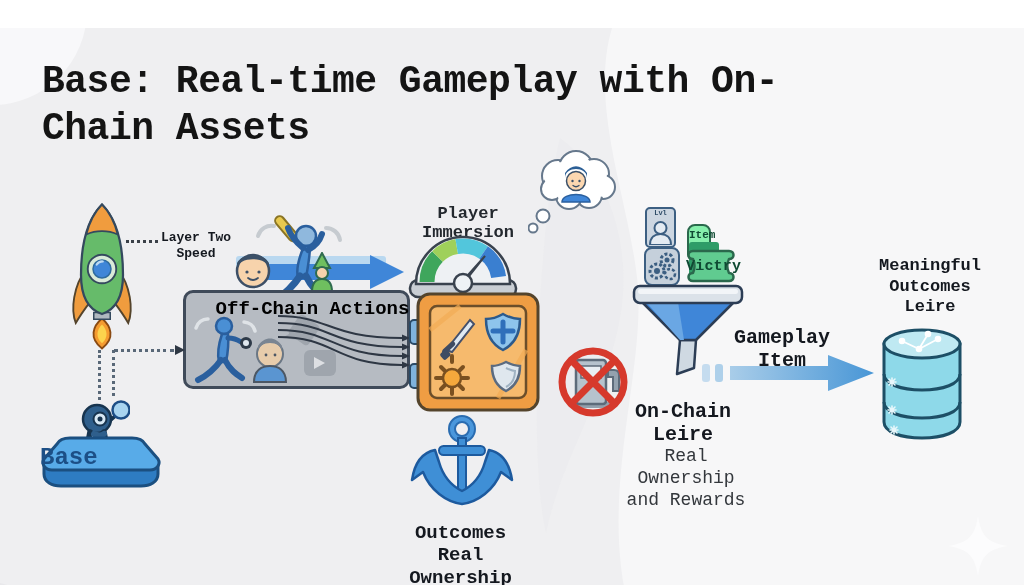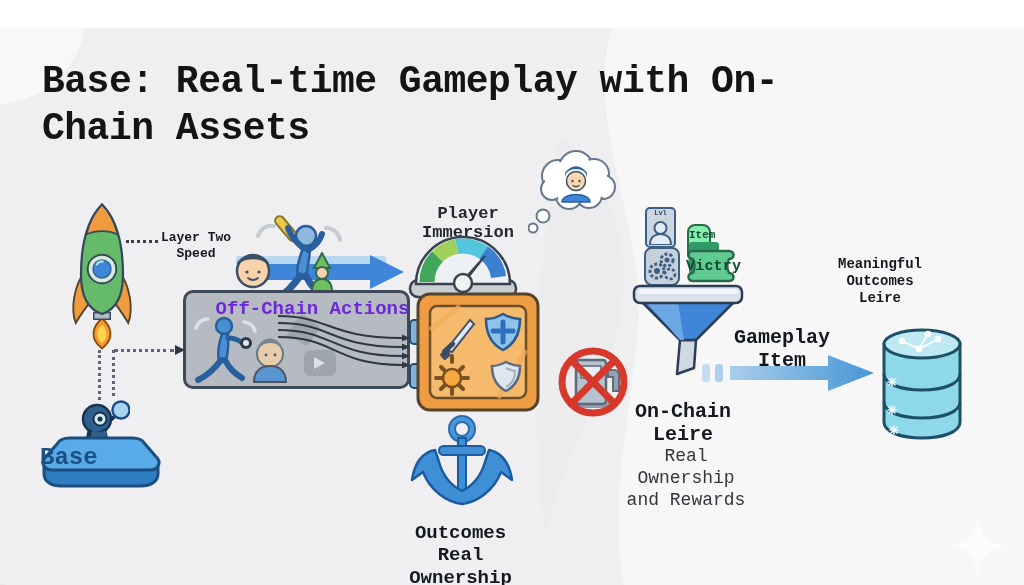--- a/index.html
+++ b/index.html
@@ -19,26 +19,26 @@
   }
   .lbl{color:#14181f;text-align:center;}
   .lbl-bold{font-weight:700;}
   .layer-two{left:150px;top:202px;width:92px;font-size:13px;font-weight:700;line-height:1.2;}
   .player-imm{left:398px;top:176px;width:140px;font-size:17px;font-weight:600;color:#23282e;}
   .offchain-box{
     left:183px;top:262px;width:227px;height:99px;
     background:#b6bbc2;border:3px solid #3f4a59;border-radius:10px;
     box-sizing:border-box;
   }
-  .offchain-label{left:0;top:5px;width:253px;font-size:19px;font-weight:700;color:#6d28d9;text-align:center;}
+  .offchain-label{left:0;top:5px;width:253px;font-size:19px;font-weight:700;color:#000000;text-align:center;}
   .anchoring{left:388px;top:494px;width:145px;font-size:19px;line-height:1.18;}
   .gameplay-fast{left:712px;top:298px;width:140px;font-size:20px;}
   .onchain{left:623px;top:372px;width:120px;font-size:20px;line-height:1.15;}
   .onchain-sub{left:613px;top:418px;width:146px;font-size:18px;font-weight:400;color:#33373c;line-height:1.22;}
-  .meaningful{left:818px;top:228px;width:124px;font-size:14px;line-height:1.22;}
+  .meaningful{left:868px;top:228px;width:124px;font-size:17px;line-height:1.22;}
   .base-text{left:40px;top:416px;width:120px;font-size:24px;font-weight:700;color:#1c4f86;text-align:left;}
   .dotted-v{border-left:3px dotted #596878;width:0;}
   .dotted-h{border-top:3px dotted #596878;height:0;}
   .dotted-dark{border-top:3px dotted #3a4048;height:0;}
   .card{box-sizing:border-box;text-align:center;}
   .card-level{left:645px;top:179px;width:31px;height:41px;background:#ccd6e1;border:2px solid #3c5f82;border-radius:5px;}
   .card-level-txt{font-size:7px;font-weight:700;color:#2c4a66;line-height:9px;}
   .card-item{left:687px;top:196px;width:24px;height:38px;background:#86efac;border:2.5px solid #2a684c;border-radius:8px;}
   .card-item-l1{font-size:11px;font-weight:800;color:#0f4a33;line-height:13px;margin-top:3px;}
   .card-item-l2{display:inline-block;font-size:8px;font-weight:700;color:#eafaf1;background:#2f9c68;border-radius:3px;padding:12px 3px;line-height:11px;}

